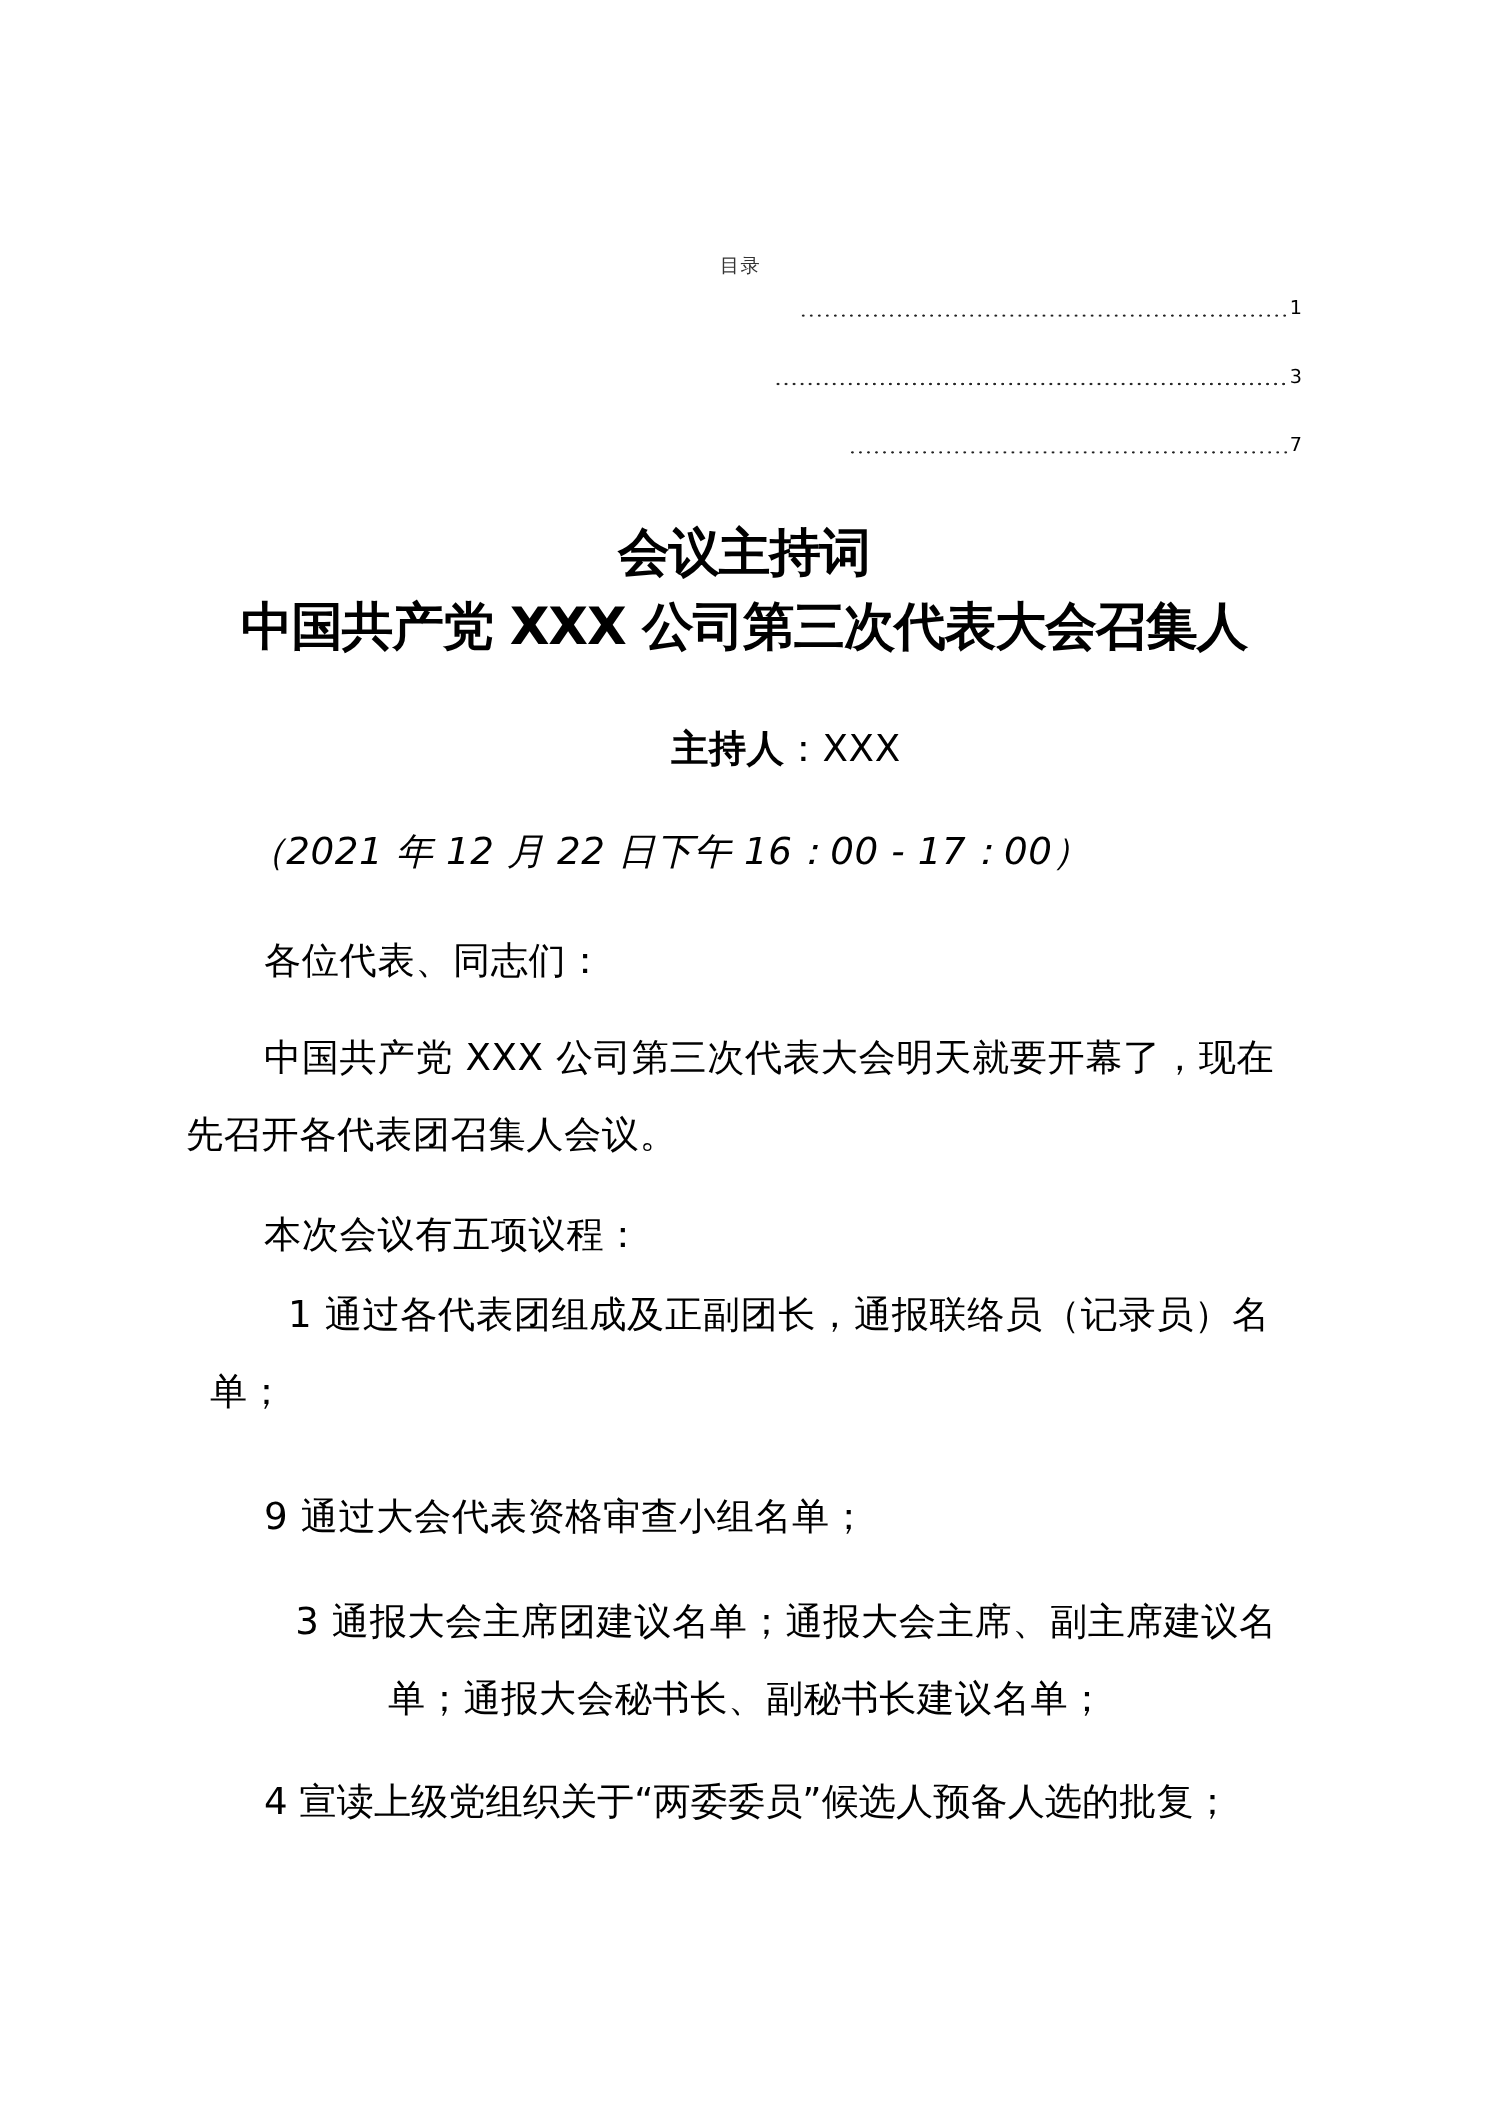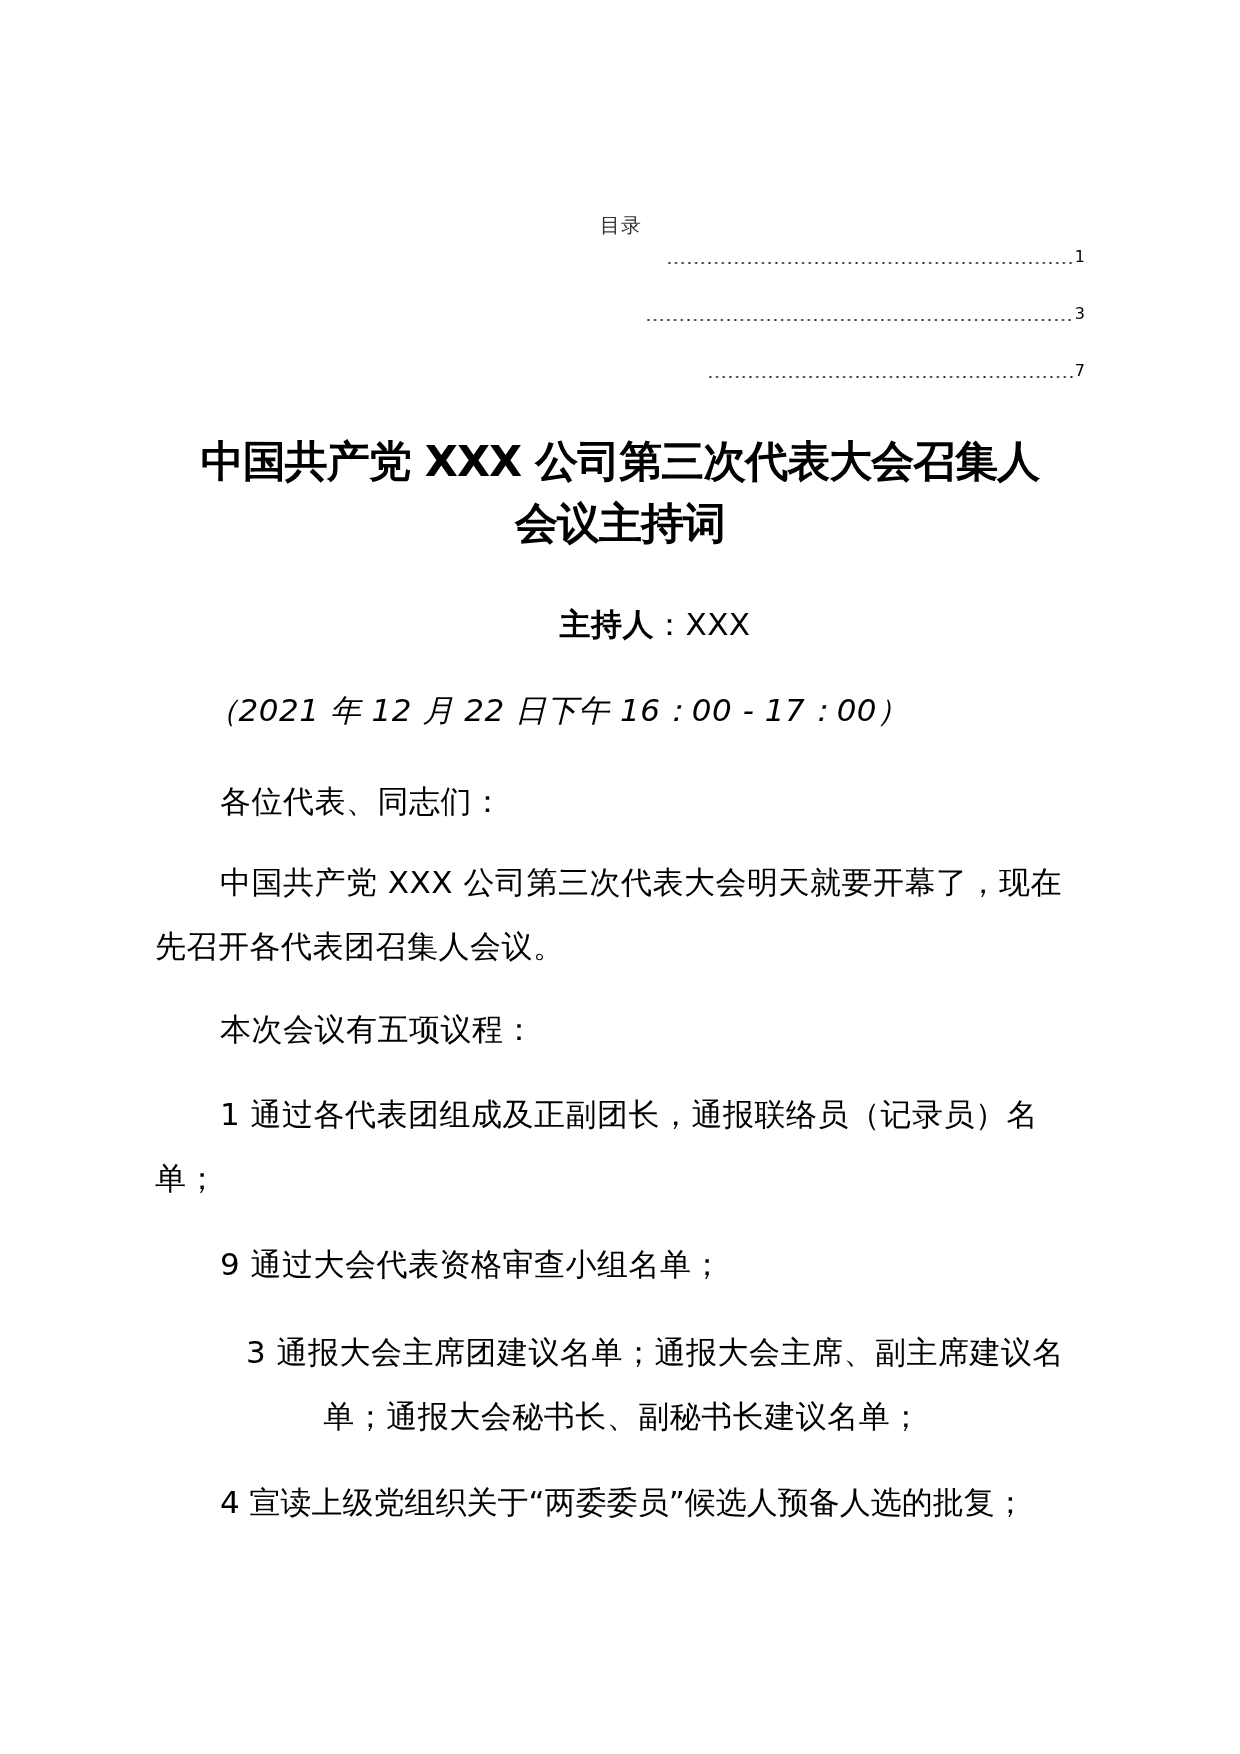--- a/index.html
+++ b/index.html
@@ -21,21 +21,21 @@
       top: 0;
       width: 1240px;
       height: 1754px;
       background: #ffffff;
     }
     .toc-heading {
       position: absolute;
       left: 600px;
       top: 212px;
       font-family: "DejaVu Serif", "Liberation Serif", serif;
-      font-size: 20px;
+      font-size: 16px;
       color: #333333;
       letter-spacing: 1px;
     }
     .toc-row {
       position: absolute;
       right: 155px;
       height: 22px;
       display: flex;
       align-items: flex-end;
       font-size: 16px;
@@ -104,39 +104,39 @@
   <div class="toc-row" style="top:303px;">
     <span class="toc-leader" style="width:428px;"></span>
     <span class="toc-page">3</span>
   </div>
   <div class="toc-row" style="top:360px;">
     <span class="toc-leader" style="width:366px;"></span>
     <span class="toc-page">7</span>
   </div>
 
   <div class="title">
+    <div>会议主持词</div>
     <div>中国共产党 XXX 公司第三次代表大会召集人</div>
-    <div>会议主持词</div>
   </div>
 
   <div class="body-text" style="top:592px;">
 
     <p class="para" style="top:0px;text-align:center;">
       <span class="bold">主持人</span><span>：</span><span>XXX</span>
     </p>
 
     <p class="para" style="top:86px; text-indent:52px;font-style:italic;">（2021 年 12 月 22 日下午 16：00 - 17：00）</p>
 
     <p class="para" style="top:177px;">各位代表、同志们：</p>
 
     <p class="para" style="top:258px;">中国共产党 XXX 公司第三次代表大会明天就要开幕了，现在先召开各代表团召集人会议。</p>
 
     <p class="para" style="top:405px;">本次会议有五项议程：</p>
 
-    <p class="para" style="top:490px;">1 通过各代表团组成及正副团长，通报联络员（记录员）名单；</p>
+    <p class="para" style="top:472px;margin-left:20px;">1 通过各代表团组成及正副团长，通报联络员（记录员）名单；</p>
 
     <p class="para" style="top:640px;">9 通过大会代表资格审查小组名单；</p>
 
     <p class="para" style="top:728px;text-align:center;">3 通报大会主席团建议名单；通报大会主席、副主席建议名单；通报大会秘书长、副秘书长建议名单；</p>
 
     <p class="para nowrap-tight" style="top:878px; width:960px;">4 宣读上级党组织关于“两委委员”候选人预备人选的批复；</p>
 
   </div>
 </div>
 

